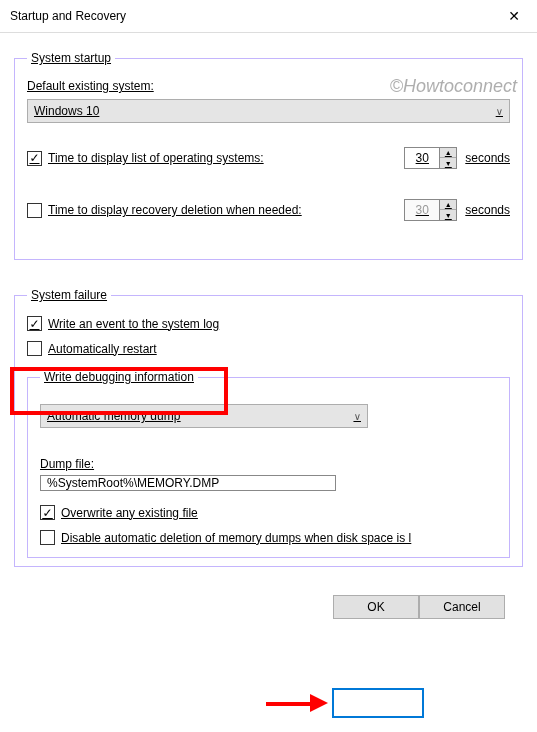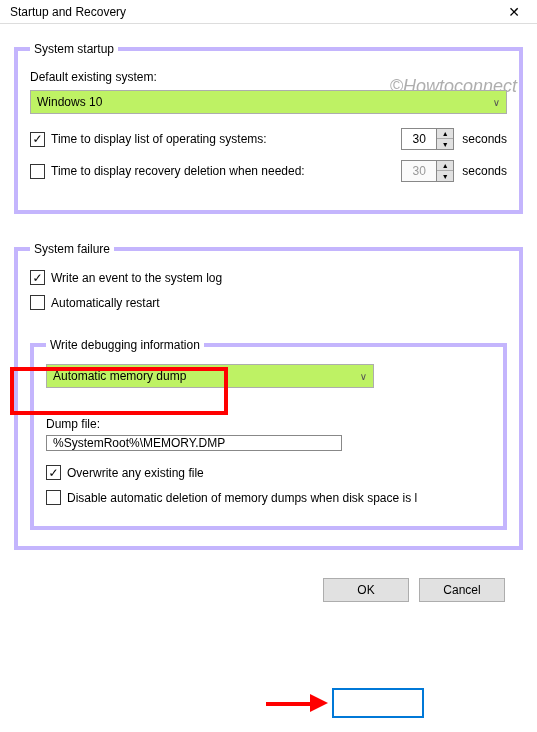--- a/index.html
+++ b/index.html
@@ -6,21 +6,21 @@
     body {
       font-family: 'Segoe UI', Tahoma, sans-serif;
       font-size: 12px;
       background: #fff;
       width: 537px;
       height: 732px;
       overflow: hidden;
       position: relative;
     }
     .titlebar {
-      height: 24px;
+      height: 33px;
       background: #fff;
       border-bottom: 1px solid #ddd;
       display: flex;
       align-items: center;
       justify-content: space-between;
       padding-left: 10px;
     }
     .titlebar-title { font-size: 12px; color: #000; }
     .close-btn {
       width: 46px; height: 33px;
@@ -33,55 +33,56 @@
       font-size: 18px;
       color: rgba(120,120,120,0.6);
       font-style: italic;
       pointer-events: none;
       margin-top: 28px;
     }
     .content {
       padding: 18px 14px 0 14px;
     }
     fieldset {
-      border: 4px solid #c4b5fd;
+      border: 1px solid #c4b5fd;
       padding: 14px 12px 18px 12px;
       margin-bottom: 28px;
       position: relative;
+      text-decoration: underline;
     }
     legend {
       padding: 0 4px;
       font-size: 12px;
       color: #000;
     }
     .row { display: flex; align-items: center; margin-bottom: 10px; }
     label { font-size: 12px; color: #000; }
     .select {
       width: 100%; height: 24px;
-      background: #bef264;
+      background: #e5e5e5;
       border: 1px solid #adadad;
       display: flex; align-items: center; justify-content: space-between;
       padding: 0 6px;
       margin: 6px 0 14px 0;
     }
-    .select.small { width: 328px; margin-top: 0; }
+    .select.small { width: 328px; margin-top: 8px; }
     .chev { font-size: 10px; color: #555; }
     .chk {
       width: 15px; height: 15px;
       border: 1px solid #333;
       background: #fff;
       display: inline-flex; align-items: center; justify-content: center;
       margin-right: 6px;
       font-size: 12px;
       line-height: 1;
       flex-shrink: 0;
     }
     .spinner {
       display: inline-flex; align-items: center;
-      margin: 0 8px;
+      margin: 10px 8px;
     }
     .spinner input {
       width: 36px; height: 22px;
       border: 1px solid #888;
       text-align: center;
       font-size: 12px;
     }
     .spinner input[disabled] { color: #999; }
     .spin-btns {
       display: flex; flex-direction: column;
@@ -128,21 +129,21 @@
       position: absolute;
       top: 0; left: 44px;
       width: 0; height: 0;
       border-top: 9px solid transparent;
       border-bottom: 9px solid transparent;
       border-left: 18px solid #ff0000;
     }
     .button-row {
       display: flex;
       justify-content: flex-end;
-      gap: 10px;
+      gap: 0;
       padding: 0 18px;
       margin-top: 0;
     }
     .btn {
       width: 86px; height: 24px;
       background: #e1e1e1;
       border: 1px solid #adadad;
       font-size: 12px;
       display: flex; align-items: center; justify-content: center;
     }
@@ -193,29 +194,29 @@
         <input disabled="" value="30" style="">
         <div class="spin-btns">
           <div>▲</div>
           <div>▼</div>
         </div>
       </div>
       <span>seconds</span>
     </div>
   </fieldset>
 
-  <fieldset style="padding-bottom:16px;">
+  <fieldset style="padding-bottom:8px;">
     <legend>System failure</legend>
 
     <div class="row">
       <div class="chk">✓</div>
       <label>Write an event to the system log</label>
     </div>
 
-    <div class="row" style="margin-bottom:28px;">
+    <div class="row" style="margin-bottom:14px;">
       <div class="chk"></div>
       <label>Automatically restart</label>
     </div>
 
     <fieldset style="margin-bottom:0; padding:12px;">
       <legend>Write debugging information</legend>
 
       <div class="select small">
         <span>Automatic memory dump</span>
         <span class="chev">∨</span>
@@ -224,21 +225,21 @@
       <div style="margin-top:29px;">
         <label>Dump file:</label><br>
         <input class="textfield" value="%SystemRoot%\MEMORY.DMP" style="">
       </div>
 
       <div class="row" style="margin-top:14px;">
         <div class="chk">✓</div>
         <label>Overwrite any existing file</label>
       </div>
 
-      <div class="row" style="margin-bottom:9px;align-items:center;">
+      <div class="row" style="margin-bottom:0;align-items:center;">
         <div class="chk"></div>
         <label>Disable automatic deletion of memory dumps when disk space is l</label>
       </div>
     </fieldset>
   </fieldset>
 
   <div class="button-row">
     <div class="btn">OK</div>
     <div class="btn">Cancel</div>
   </div>

